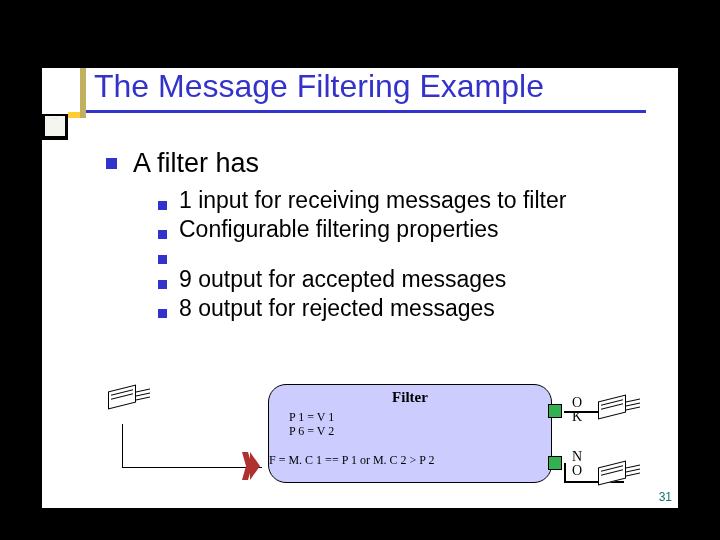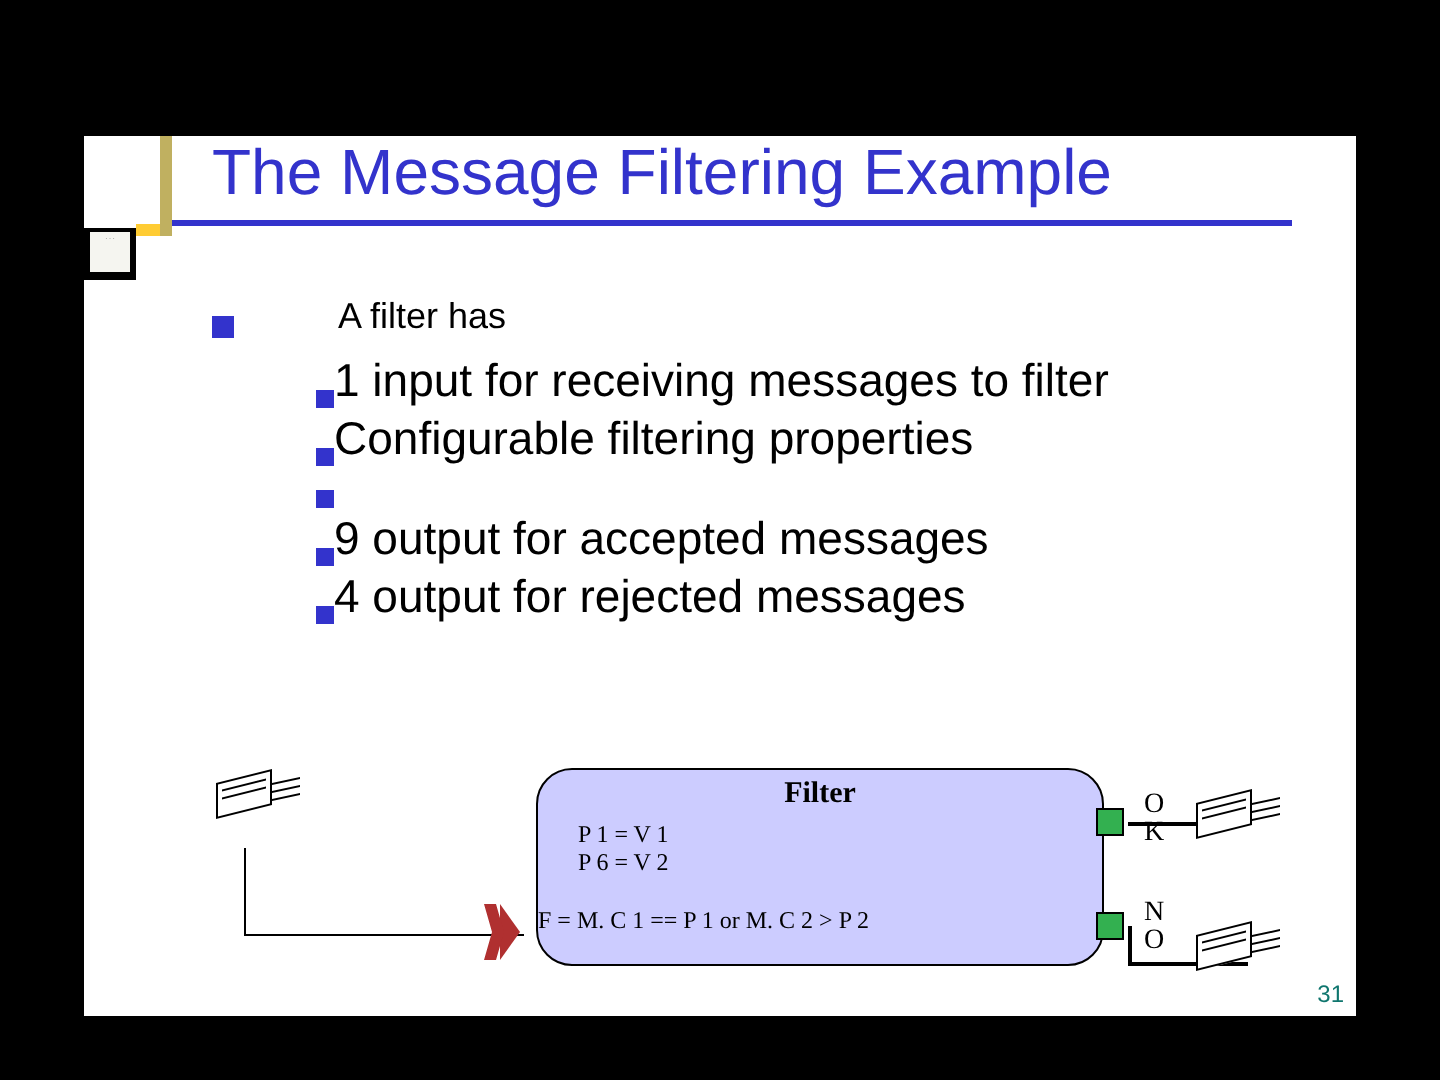--- a/index.html
+++ b/index.html
@@ -39,21 +39,21 @@
     background: #c0b060;
   }
   .title-underline {
     position: absolute;
     left: 44px; top: 42px;
     width: 560px; height: 3px;
     background: #3333cc;
   }
   .title {
     position: absolute;
-    left: 64px; top: 0;
+    left: 52px; top: 0;
     font-size: 32px;
     color: #3333cc;
     font-weight: 400;
     white-space: nowrap;
   }
   .body {
     position: absolute;
     left: 64px; top: 80px;
     width: 550px;
   }
@@ -63,32 +63,31 @@
     gap: 16px;
     margin-bottom: 8px;
   }
   .lvl1 .bullet {
     width: 11px; height: 11px;
     background: #3333cc;
     margin-top: 10px;
     flex-shrink: 0;
   }
   .lvl1-text {
-    font-size: 18px;
+    font-size: 27px;
     color: #000;
-    margin-left: 36px;
   }
   .lvl2-wrap {
     margin-left: 52px;
     margin-top: 6px;
   }
   .lvl2 {
     display: flex;
-    align-items: flex-end;
-    gap: 0;
+    align-items: center;
+    gap: 12px;
     margin-bottom: 2px;
   }
   .lvl2 .bullet {
     width: 9px; height: 9px;
     background: #3333cc;
     margin-top: 10px;
     flex-shrink: 0;
   }
   .lvl2-text {
     font-size: 23px;
@@ -268,21 +267,21 @@
       </div>
       <div class="lvl2">
         <div class="bullet"></div>
       </div>
       <div class="lvl2">
         <div class="bullet"></div>
         <div class="lvl2-text">9 output for accepted messages</div>
       </div>
       <div class="lvl2">
         <div class="bullet"></div>
-        <div class="lvl2-text">4 output for rejected messages</div>
+        <div class="lvl2-text">8 output for rejected messages</div>
       </div>
     </div>
   </div>
 
   <div class="diagram">
     <div class="env-in">
       <div class="envelope"></div>
       <div class="speed">
           <span></span>
           <span></span>

